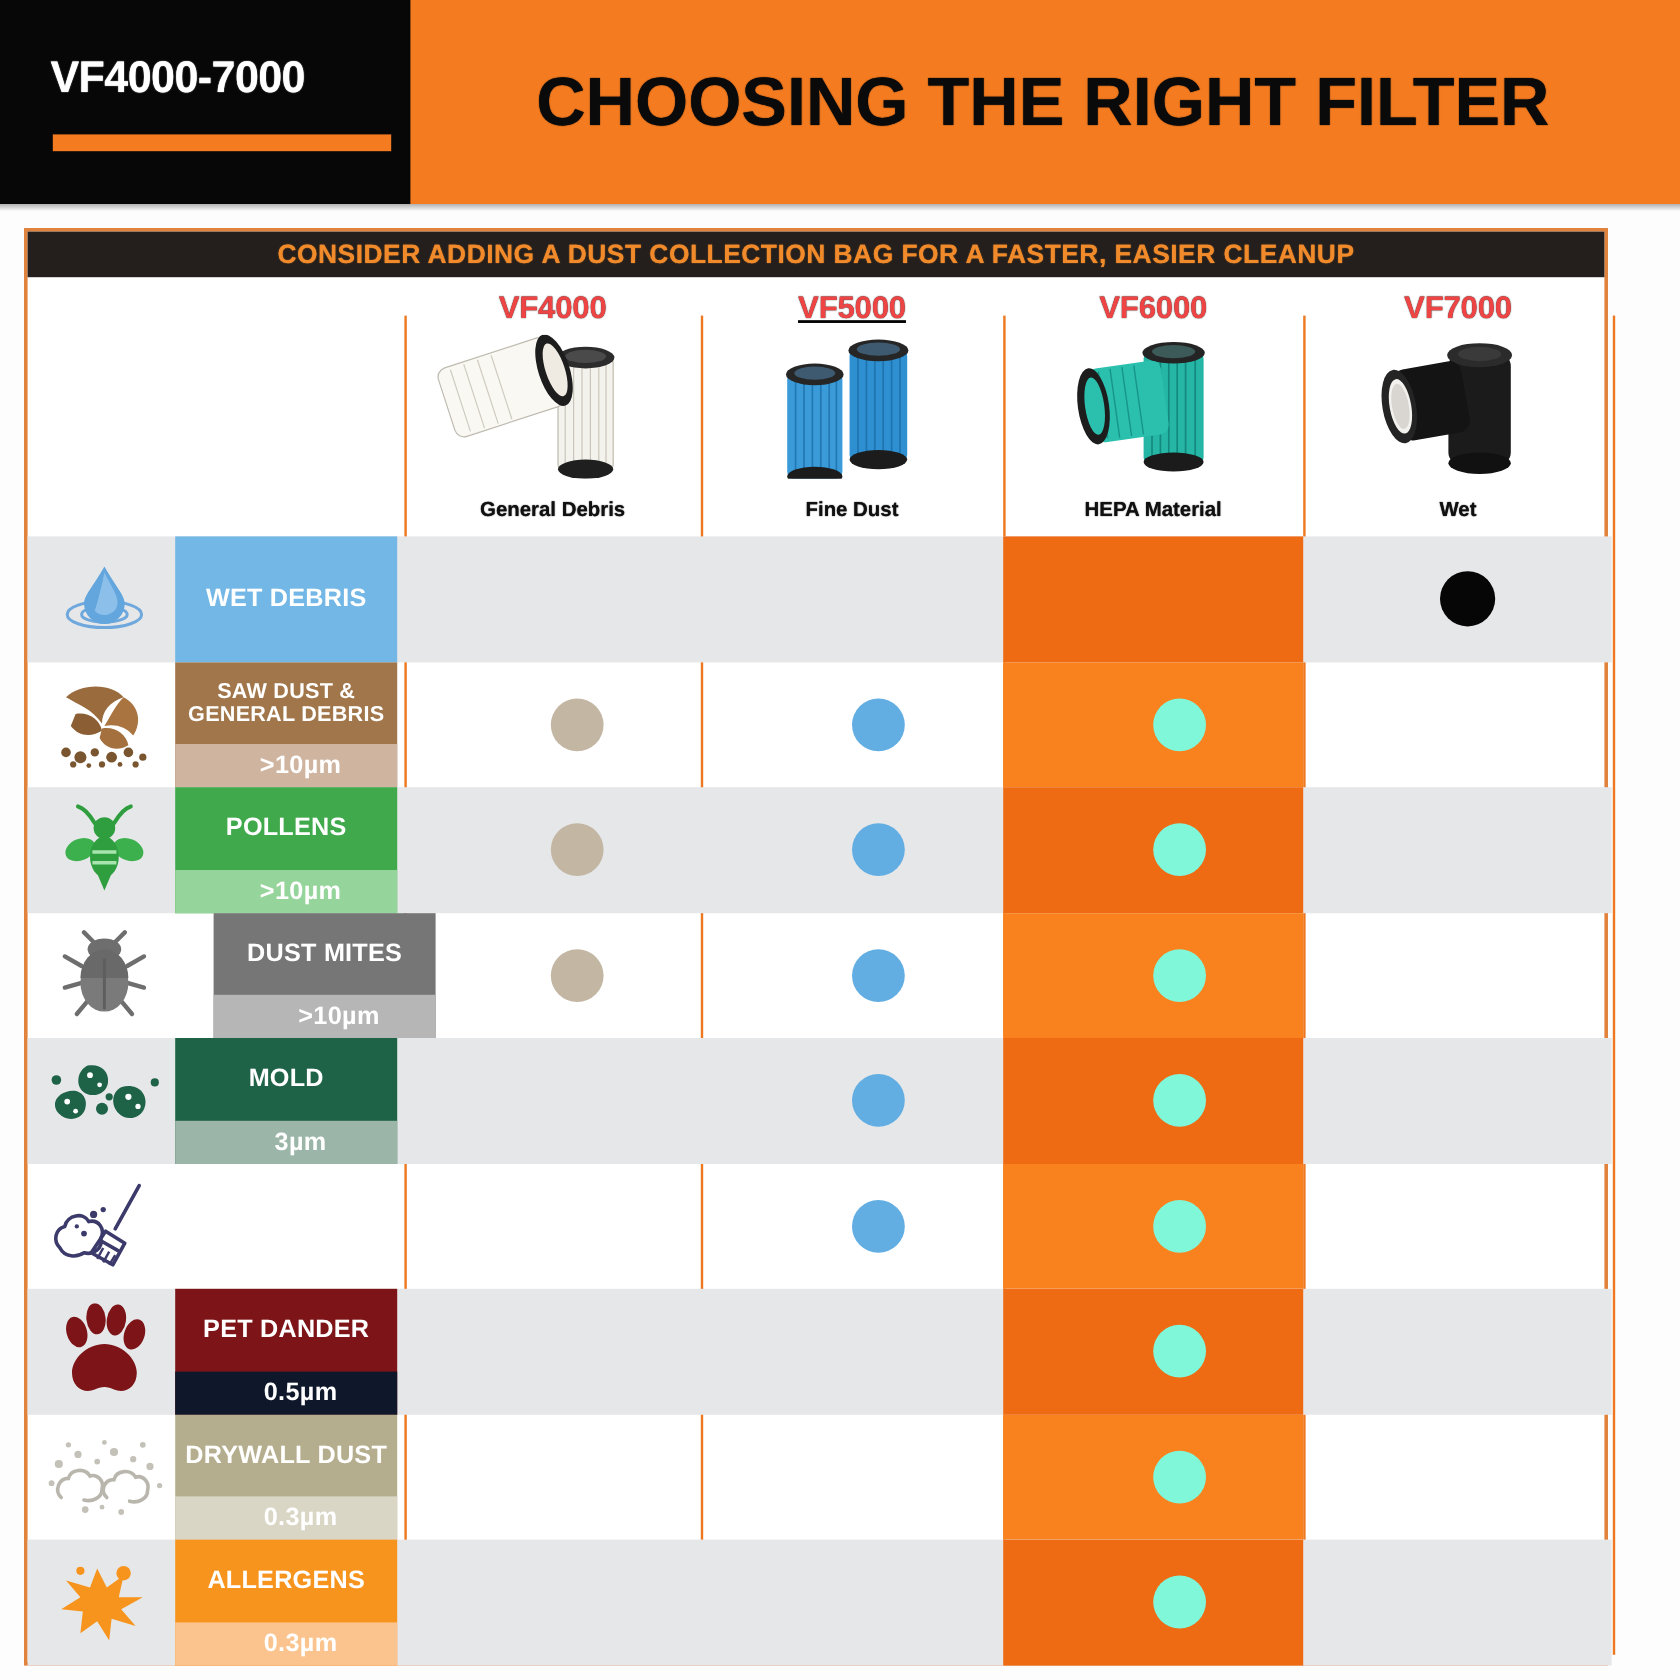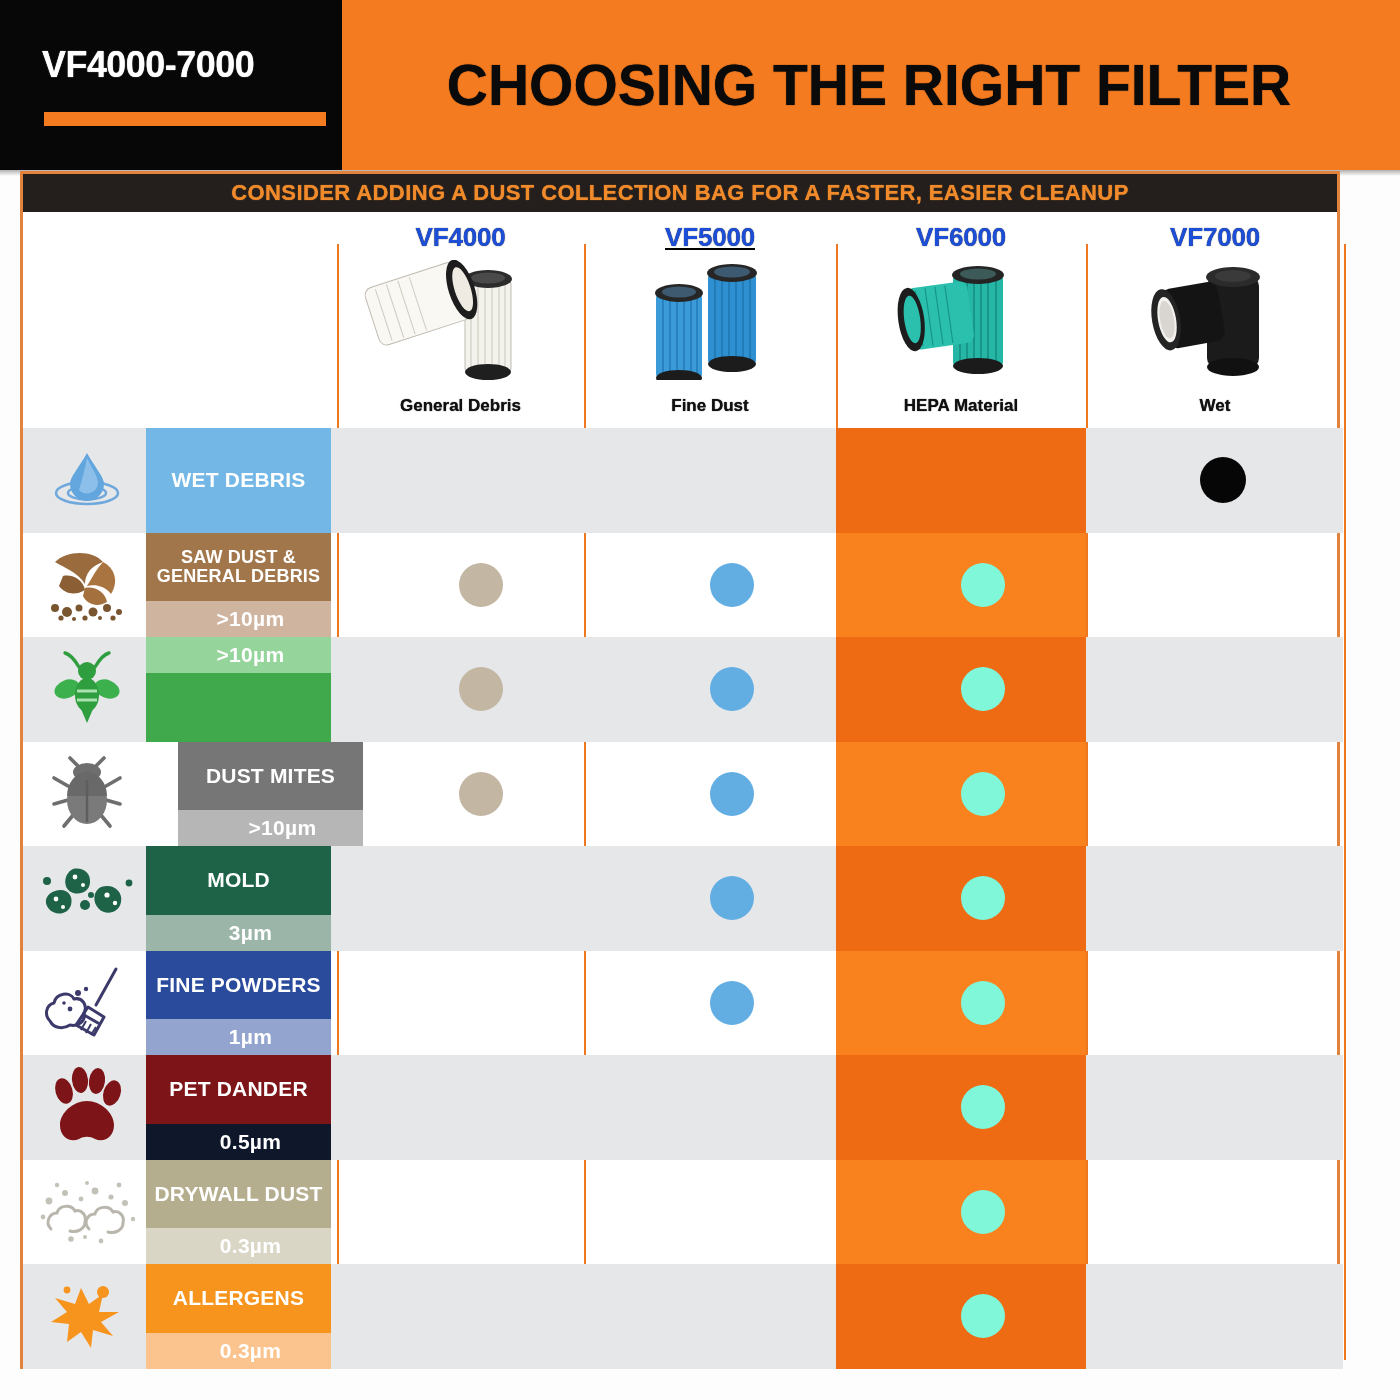--- a/index.html
+++ b/index.html
@@ -26,39 +26,39 @@
     position:absolute;left:342px;top:0;width:1054px;height:170px;
     display:flex;align-items:center;justify-content:center;
     color:#0a0a0a;font-size:57px;font-weight:bold;letter-spacing:0px;
     text-shadow:0 0 1px #0a0a0a;
   }
   .header-shadow{position:absolute;left:0;top:170px;width:1400px;height:6px;
     background:linear-gradient(to bottom,rgba(0,0,0,0.30),rgba(0,0,0,0));}
 
   
   .card{
-    position:absolute;left:20px;top:171px;width:1320px;height:1198px;
+    position:absolute;left:20px;top:190px;width:1320px;height:1198px;
     border:3px solid #E1833C;background:#ffffff;box-sizing:border-box;
   }
   .promo{
     position:absolute;left:0;top:0;width:100%;height:38px;
     background:#241f1c;
     display:flex;align-items:center;justify-content:center;
     color:#F08A2B;font-size:22px;font-weight:bold;letter-spacing:0.4px;
     box-sizing:border-box;
     text-shadow:0 0 1px #F08A2B;
   }
 
   
   .vdiv{position:absolute;width:2px;background:#EE7820;top:70px;bottom:6px;}
 
   
   .colhead{position:absolute;top:38px;height:210px;}
   .colhead .cname{
-    text-align:center;font-size:26px;font-weight:bold;color:#1d4ed8;
+    text-align:center;font-size:26px;font-weight:bold;color:#ef4444;
     padding-top:10px;letter-spacing:-0.2px;text-shadow:0 0 1px #0d0d0d;
   }
   .colhead .cdesc{
     position:absolute;bottom:6px;left:0;right:0;text-align:center;
     font-size:17px;font-weight:bold;color:#101010;text-shadow:0 0 1px #101010;
   }
   .filter-art{position:absolute;left:0;right:0;top:48px;height:120px;}
 
   
   .rows{position:absolute;left:0;top:254px;right:0;bottom:0;}
@@ -306,20 +306,21 @@
             <ellipse cx="56" cy="40" rx="13" ry="9" fill="#3CB04C" transform="rotate(22 56 40)"></ellipse>
             <ellipse cx="36" cy="46" rx="12" ry="17" fill="#2F9E3F"></ellipse>
             <g stroke="#A9E3AF" stroke-width="3">
               <line x1="26" y1="42" x2="46" y2="42"></line>
               <line x1="26" y1="51" x2="46" y2="51"></line>
             </g>
             <path d="M30 60 L36 74 L42 60 Z" fill="#2F9E3F"></path>
           </svg>
         </div>
         <div class="lab" style="background:#3FA94B;">
+          <div class="title">POLLENS</div>
           <div class="size" style="background:#95D49A;">&gt;10µm</div>
         </div>
         <div class="dot" style="left:436px;top:30px;width:44px;height:44px;background:#C3B6A3;"></div>
         <div class="dot" style="left:687px;top:30px;width:44px;height:44px;background:#62AEE3;"></div>
         <div class="dot" style="left:938px;top:30px;width:44px;height:44px;background:#81F7DA;"></div>
       </div>
 
       <div class="row" style="top:313.5px;">
         <div class="stripe"></div>
         <div class="hl" style="left:813px;width:250px;"></div>
@@ -398,24 +399,20 @@
                 <line x1="51" y1="65" x2="46" y2="74"></line>
               <line x1="56" y1="68" x2="51" y2="76"></line>
             </g>
             <g fill="#3B3A6B">
               <circle cx="38" cy="34" r="3"></circle>
                 <circle cx="46" cy="30" r="2.2"></circle>
               <circle cx="30" cy="50" r="2.4"></circle>
                 <circle cx="24" cy="44" r="1.8"></circle>
             </g>
           </svg>
-        </div>
-        <div class="lab" style="background:#2A4A9C;">
-          <div class="title">FINE POWDERS</div>
-          <div class="size" style="background:#93A5CE;">1µm</div>
         </div>
         <div class="dot" style="left:687px;top:30px;width:44px;height:44px;background:#62AEE3;"></div>
         <div class="dot" style="left:938px;top:30px;width:44px;height:44px;background:#81F7DA;"></div>
       </div>
 
       <div class="row alt" style="top:627px;">
         <div class="stripe"></div>
         <div class="hl" style="left:813px;width:250px;"></div>
         <div class="icon-cell">
           <svg width="78" height="80" viewBox="0 0 78 80">

